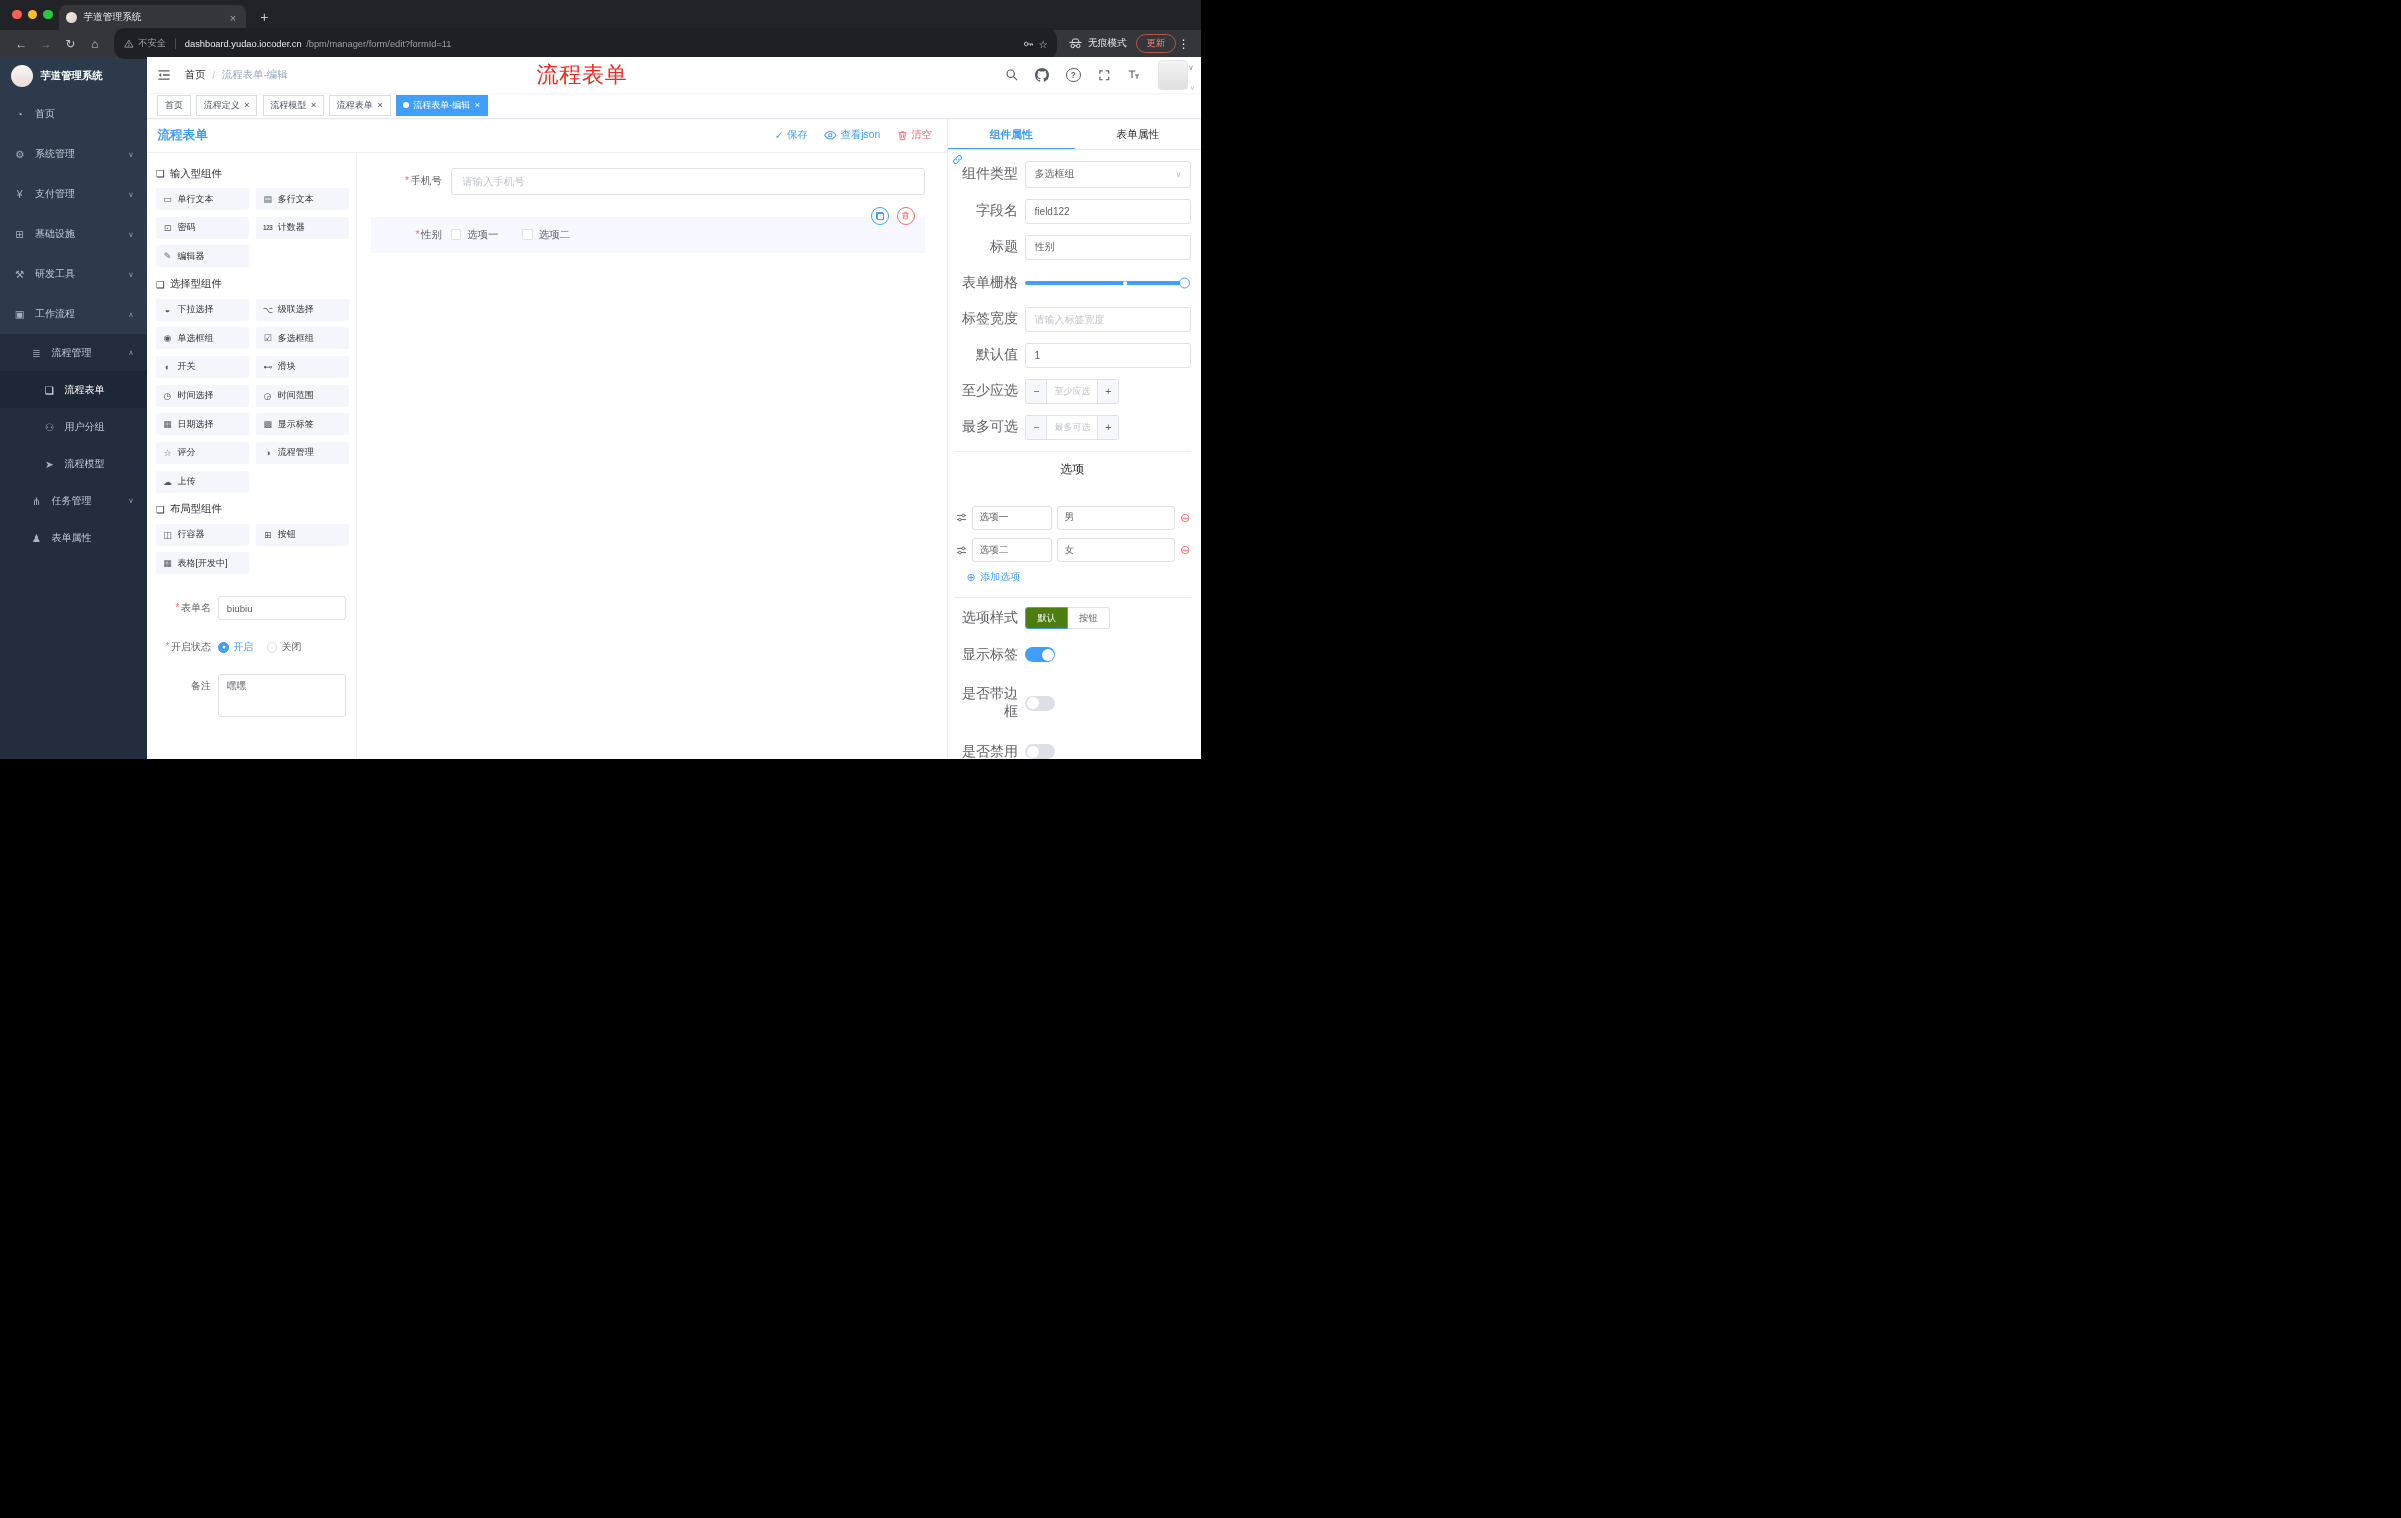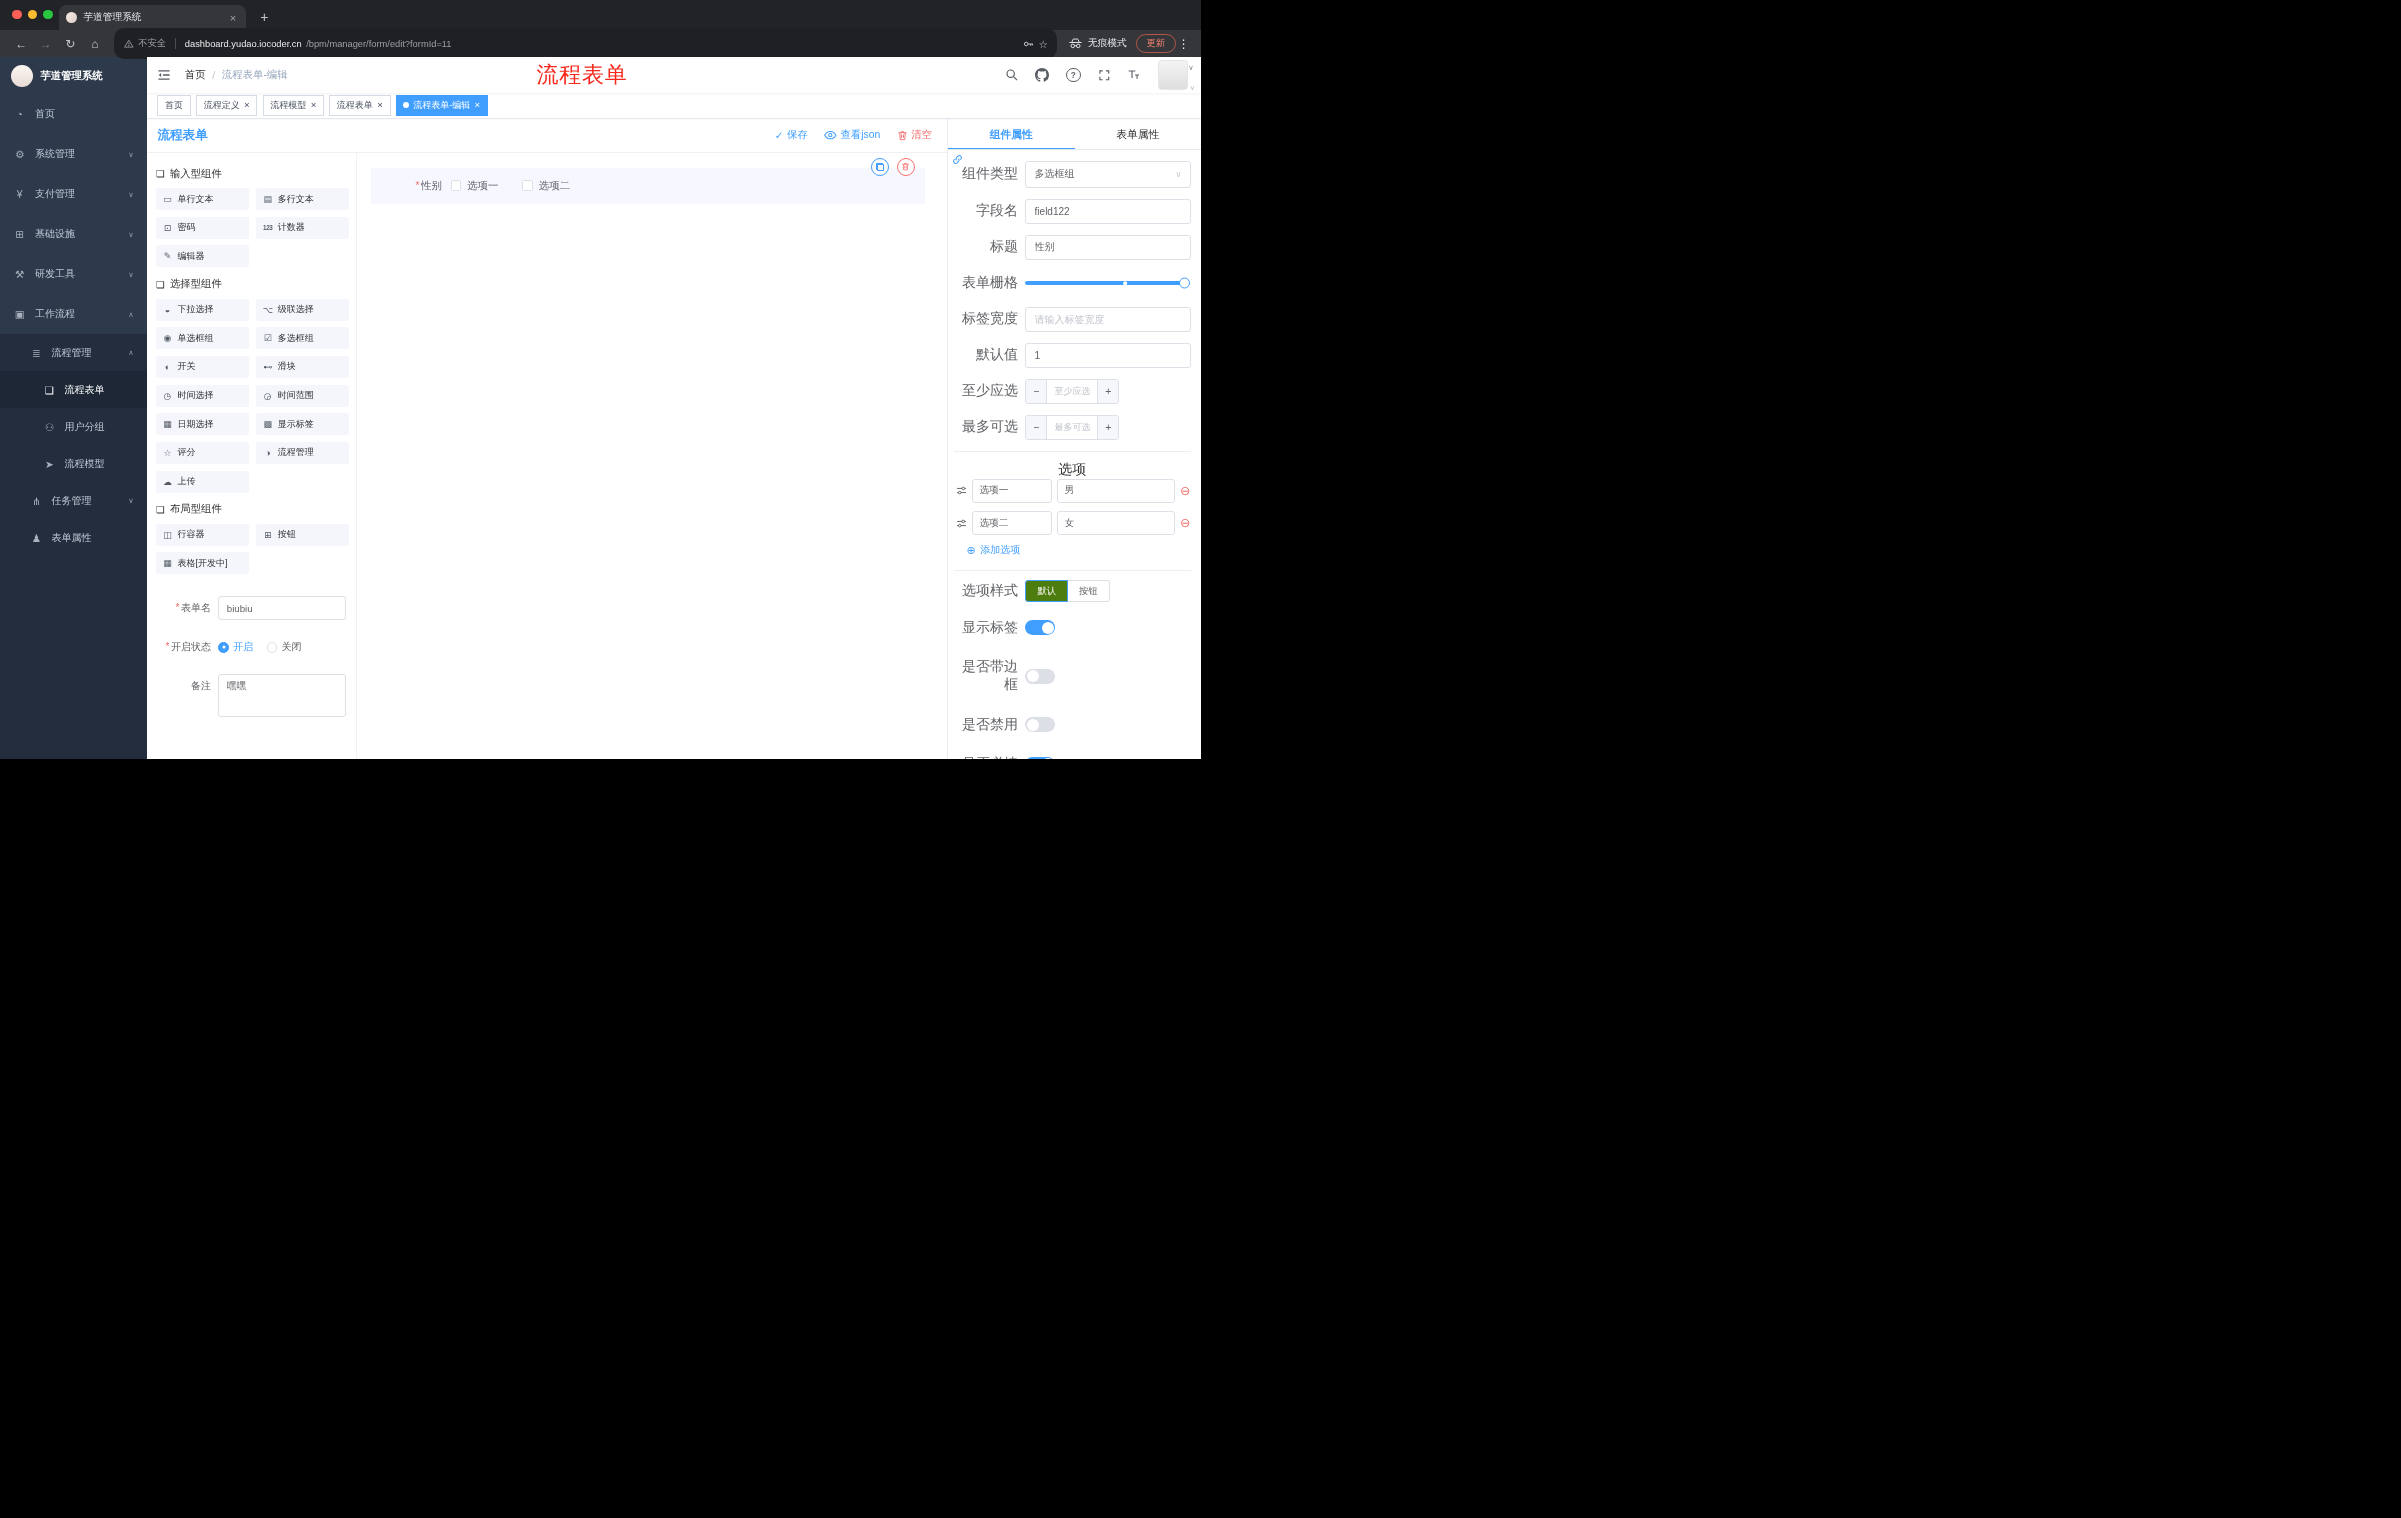--- a/index.html
+++ b/index.html
@@ -139,21 +139,21 @@
   .slider{flex:1;position:relative;height:25px;display:flex;align-items:center;padding-right:6.7px;}
   .slider-track{position:relative;flex:1;height:3.7px;border-radius:2.2px;background:#409eff;cursor:pointer;}
   .slider-stop{position:absolute;left:63%;top:50%;transform:translate(-50%,-50%);width:3.7px;height:3.7px;border-radius:50%;background:#fff;}
   .slider-handle{position:absolute;right:-6px;top:50%;transform:translateY(-50%);width:11px;height:11px;border-radius:50%;background:#fff;border:1.5px solid #409eff;cursor:grab;box-sizing:border-box;}
   .stepper{width:94px;height:25px;border:0.7px solid #dcdfe6;border-radius:3px;display:flex;overflow:hidden;background:#fff;box-sizing:border-box;}
   .step-btn{width:20px;background:#f5f7fa;color:#606266;display:flex;align-items:center;justify-content:center;font-size:10.4px;cursor:pointer;flex-shrink:0;}
   .step-btn.minus{border-right:0.7px solid #dcdfe6;}
   .step-btn.plus{border-left:0.7px solid #dcdfe6;}
   .step-val{flex:1;display:flex;align-items:center;justify-content:center;font-size:9px;color:#c0c4cc;overflow:hidden;}
   .pdivider{height:0.7px;background:#ebeef5;margin:6px 0 9.7px;}
-  .psection-title{text-align:center;font-size:14px;color:#303133;margin-bottom:0;}
+  .psection-title{text-align:center;font-size:12px;color:#303133;margin-bottom:28px;}
   .opt-row{display:flex;align-items:center;gap:5.2px;margin-bottom:8.2px;padding-left:1.5px;}
   .opt-handle{color:#606266;cursor:grab;display:flex;align-items:center;flex-shrink:0;}
   .opt-input1{width:80px;height:24px;border:0.7px solid #dcdfe6;border-radius:3px;padding:0 6.7px;font-size:9.7px;color:#606266;outline:none;flex-shrink:0;}
   .opt-input2{flex:1;height:24px;border:0.7px solid #dcdfe6;border-radius:3px;padding:0 6.7px;font-size:9.7px;color:#606266;outline:none;min-width:0;}
   .opt-del{color:#f56c6c;font-size:12.6px;cursor:pointer;line-height:1;flex-shrink:0;}
   .add-opt{display:flex;align-items:center;gap:4.5px;color:#409eff;font-size:10px;margin:3.7px 0 12.6px 12.6px;cursor:pointer;}
   .add-opt .plus-c{font-size:11px;line-height:1;}
   .seg{display:flex;}
   .seg-btn{height:22px;padding:0 11px;font-size:9.3px;display:flex;align-items:center;border:0.7px solid #dcdfe6;background:#fff;color:#606266;cursor:pointer;box-sizing:border-box;}
   .seg-btn.first{border-radius:3px 0 0 3px;}
@@ -528,20 +528,24 @@
                   </div>
                 </div>
                 <div class="pform-row top">
                   <span class="plabel"><span>备注</span></span>
                   <textarea class="ptextarea" style="">嘿嘿</textarea>
                 </div>
               </div>
             </div>
 
             <div class="canvas">
+              <div class="form-row frow-phone">
+                <span class="flabel"><span class="req">*</span><span>手机号</span></span>
+                <input class="finput" placeholder="请输入手机号" style="">
+              </div>
 
               <div class="selected-block">
                 <div class="block-actions">
                   <span class="cir-btn copy-btn">
                       <span class="copy-ico"></span>
                     </span>
                   <span class="cir-btn del-btn">
                     <span>
                       <svg width="9" height="9" viewBox="0 0 16 16" fill="none" stroke="#f56c6c" stroke-width="1.4">
                           <path d="M2 4h12M6.2 4V2.5h3.6V4M4 4l.7 10h6.6L12 4M6.6 6.6v4.8M9.4 6.6v4.8"></path>

